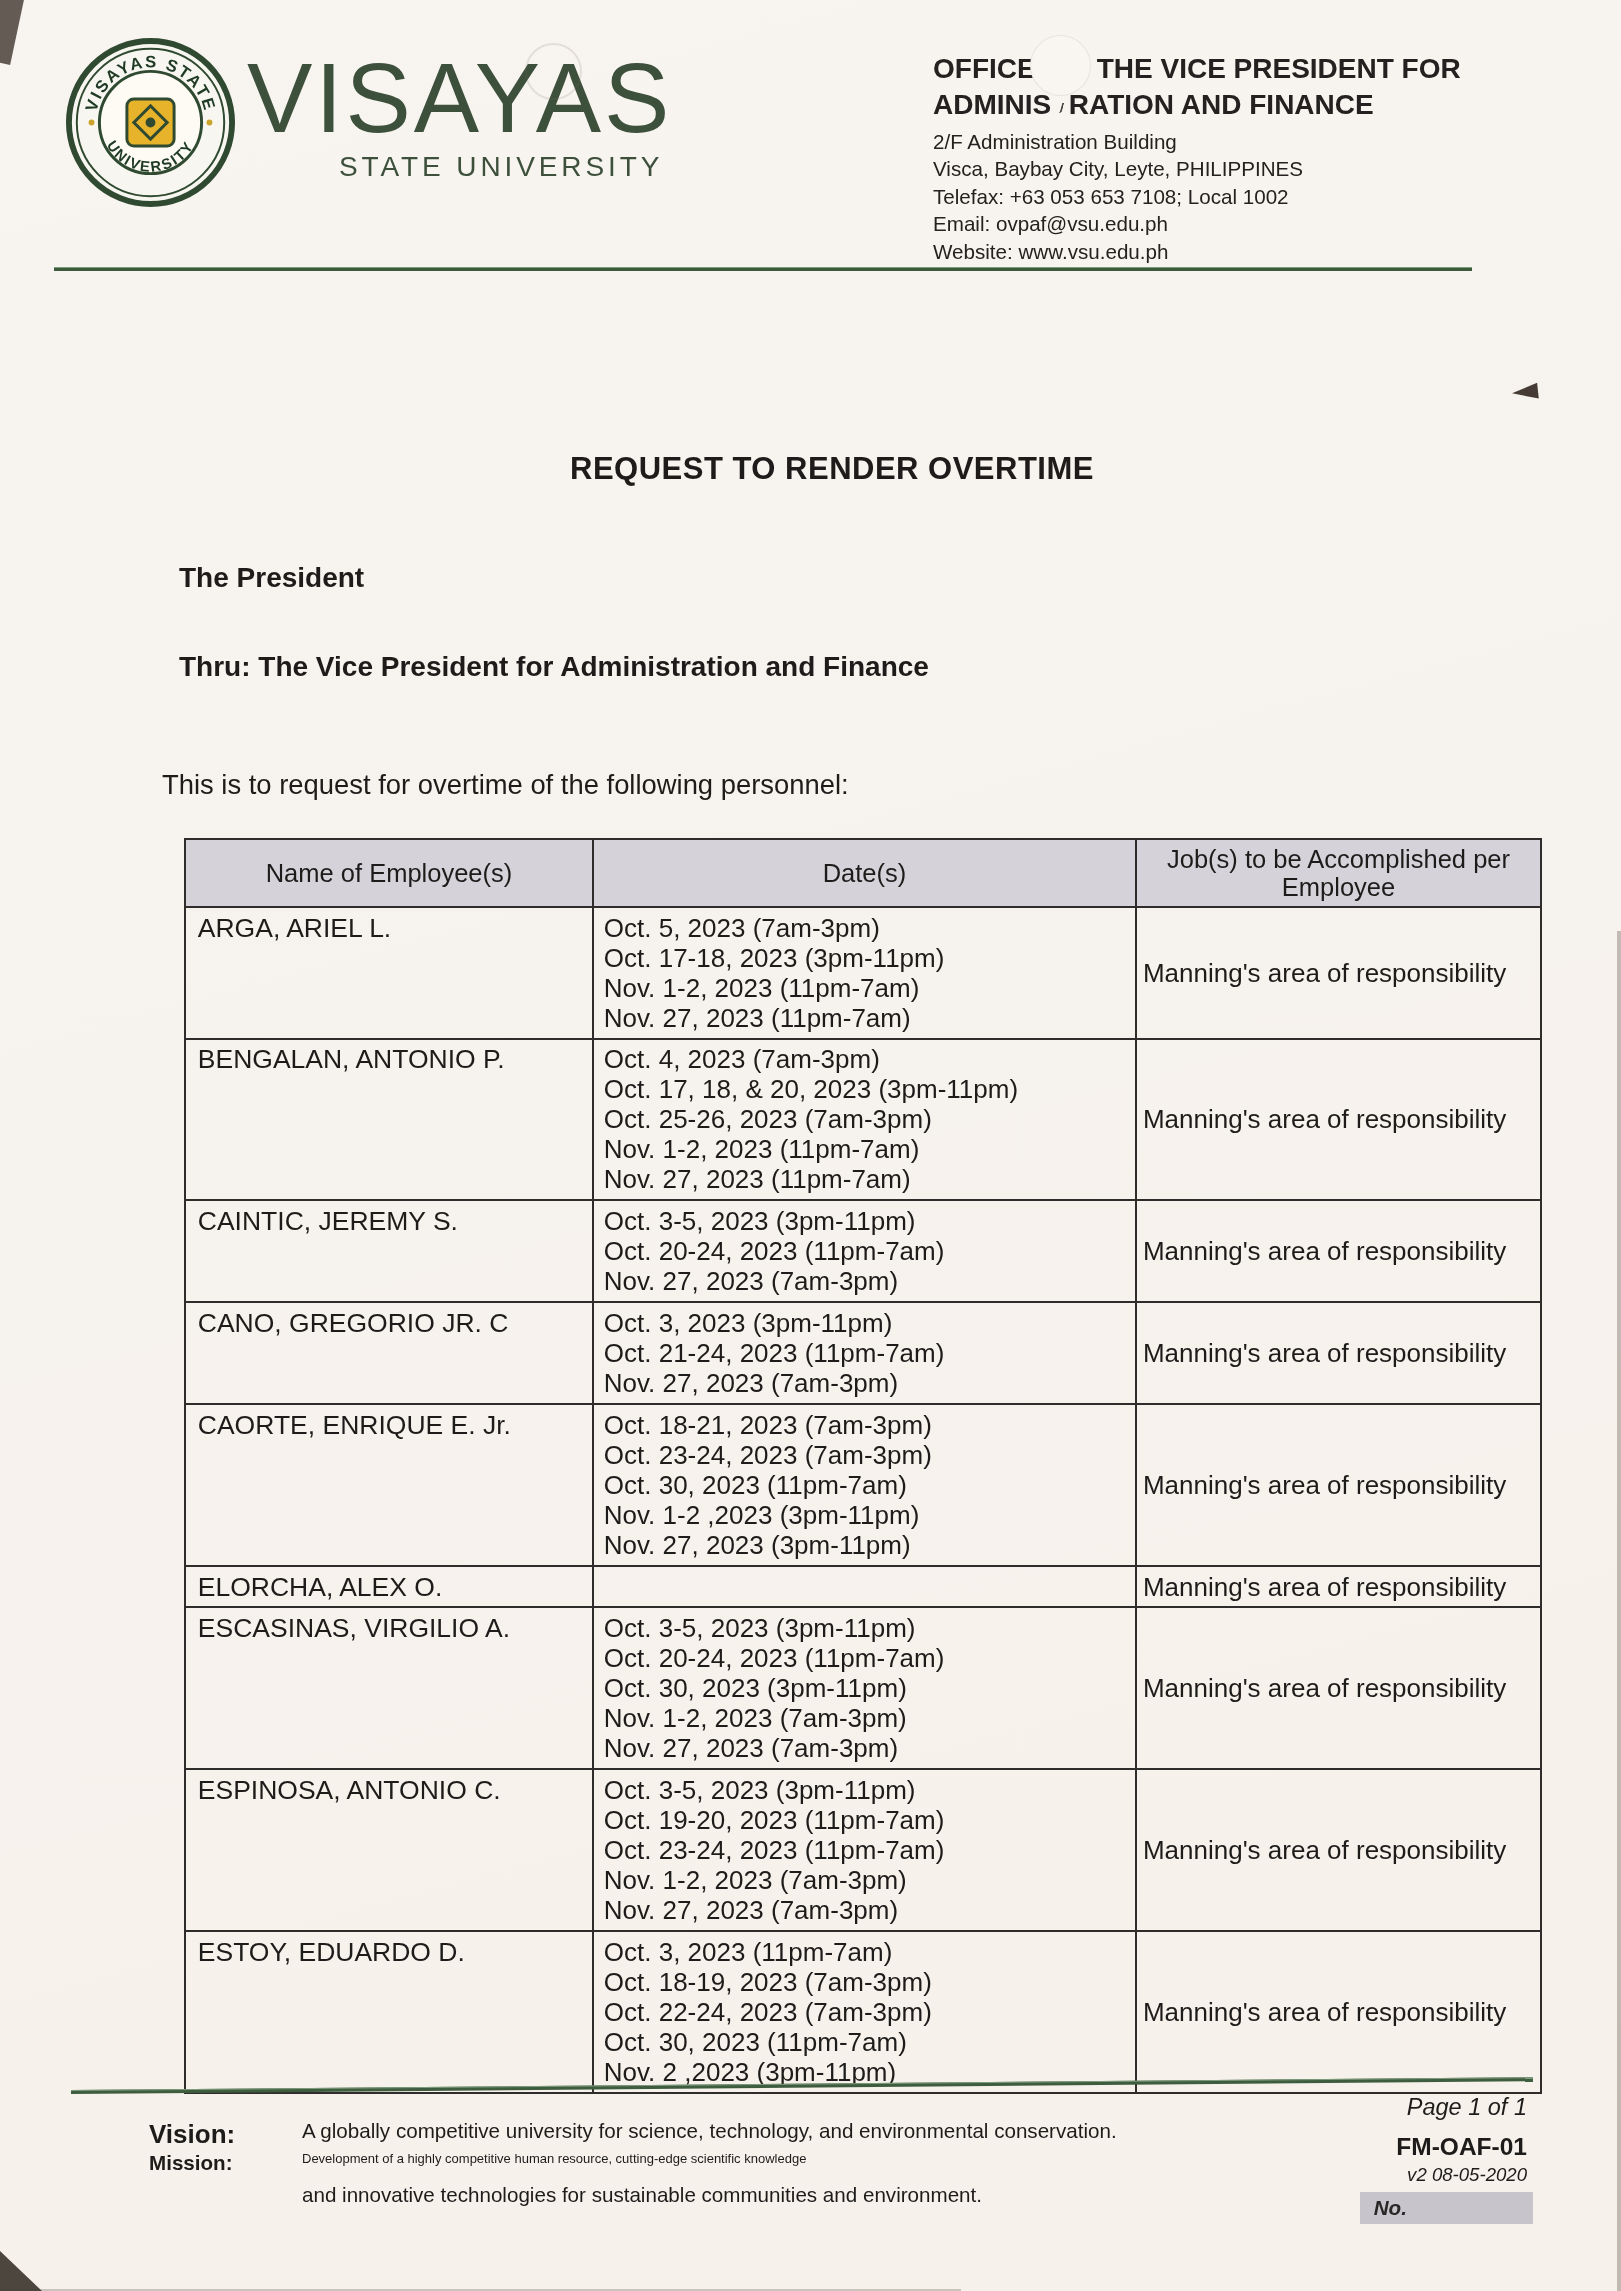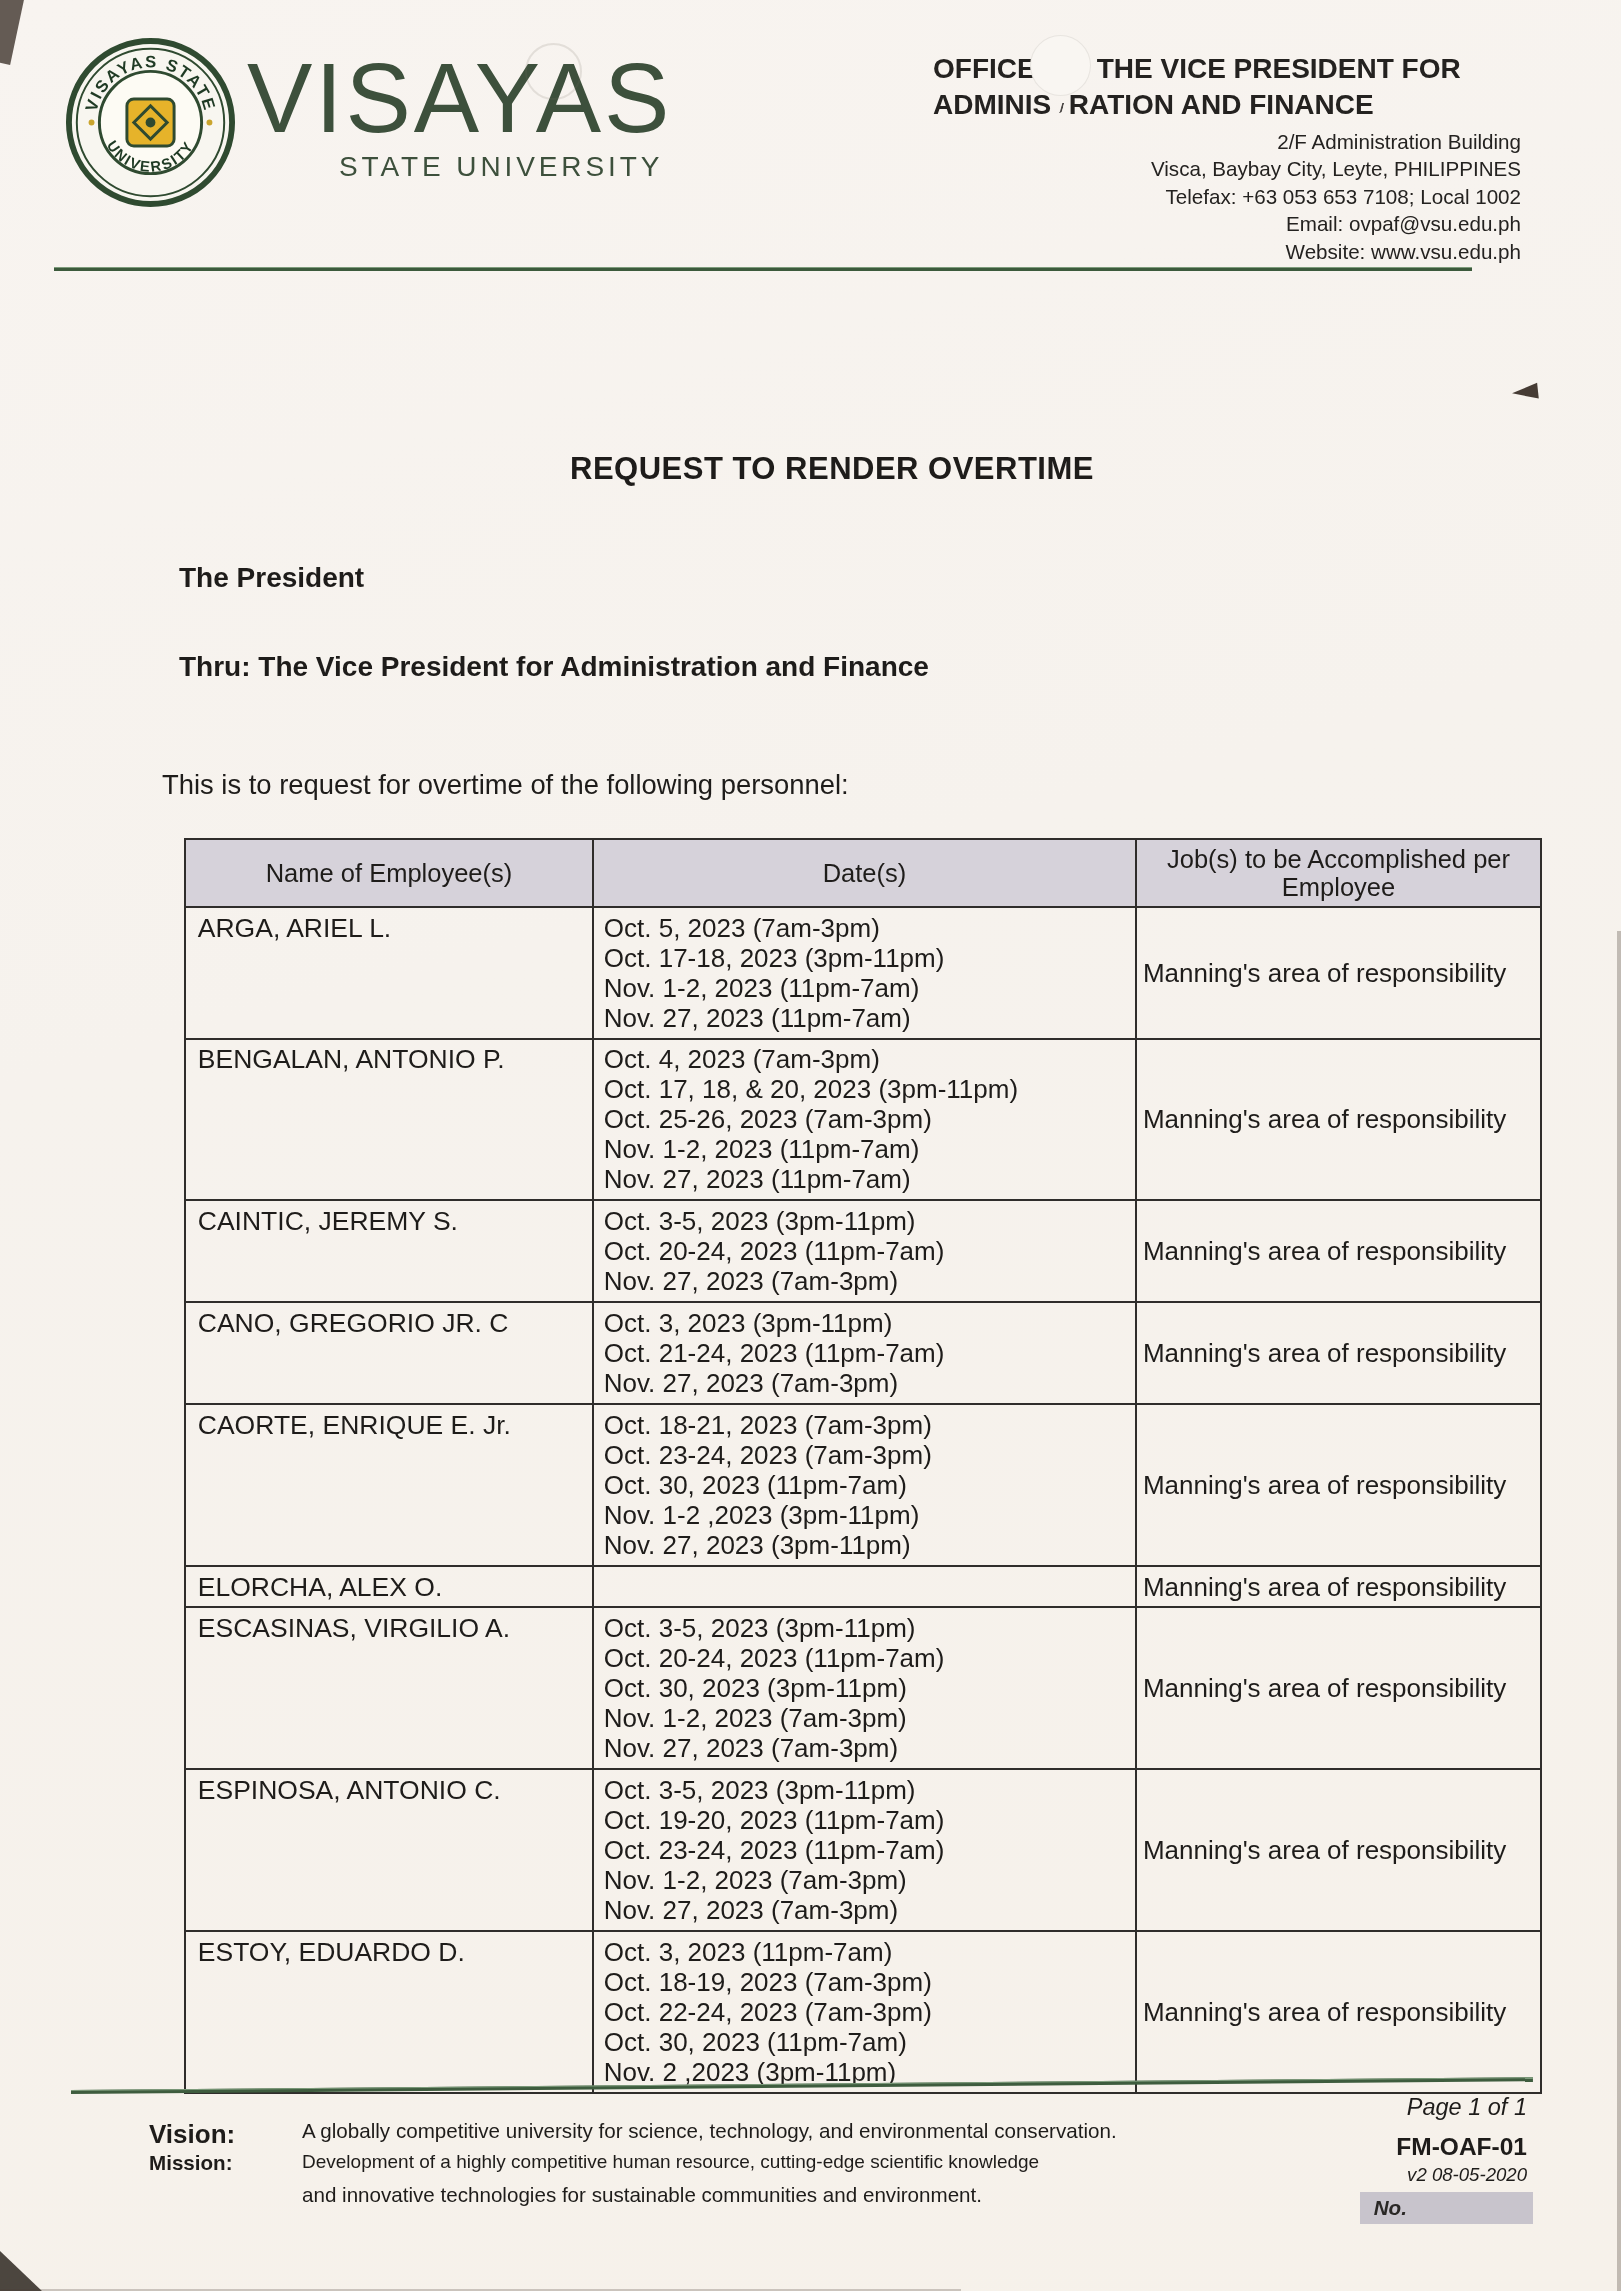--- a/index.html
+++ b/index.html
@@ -12,21 +12,21 @@
   
   .seal { position:absolute; left:65px; top:37px; width:171px; height:171px; }
   .wordmark { position:absolute; left:247px; top:49px; color:#3d503c; }
   .wordmark .big { font-size:98px; line-height:1; letter-spacing:2.9px; font-weight:400; }
   .wordmark .small { font-size:28px; letter-spacing:3.9px; margin:3.9px 0 0 92px; font-weight:400; }
   .office-block { position:absolute; left:933px; top:51px; width:588px; }
   .office-line { display:flex; align-items:baseline; font-weight:bold; font-size:28px; line-height:36px; color:#242220; }
   .hole-gap { display:inline-block; width:61px; }
   .t-stub { display:inline-block; width:17.6px; position:relative; height:21.6px; }
   .t-stub::after { content:''; position:absolute; left:4.9px; bottom:1px; width:4.9px; height:9.8px; border-right:2.9px solid #4a4644; transform:skewX(-14deg); border-radius:0 0 2.9px 0; }
-  .address-lines { margin-top:4.9px; font-size:20.6px; line-height:27.4px; color:#242220;text-align:right; }
+  .address-lines { margin-top:4.9px; font-size:20.6px; line-height:27.4px; color:#242220; }
   .punch-hole { position:absolute; border-radius:50%; }
   .hole-right { left:1030px; top:35px; width:61px; height:61px; background:#f9f6f2; border:1px solid rgba(90,80,70,0.10); }
   .hole-left { left:525px; top:43px; width:57px; height:57px; border:2px solid rgba(120,110,100,0.16); }
   .top-rule { position:absolute; left:54px; top:267px; width:1418px; height:3.9px; background:#3c5a3c; border-top:1px solid #7e9c7c; }
   
   .date-block { position:absolute; left:1127px; top:343px; width:284px; text-align:center; }
   .date-value { font-size:28px; text-decoration:underline; text-underline-offset:4.9px; letter-spacing:0.5px; }
   .date-label { font-size:26.5px; margin-top:3.9px; }
   .pen-mark { position:absolute; left:1512px; top:384px; width:0; height:0;
     border-top:8.8px solid transparent; border-bottom:8.8px solid transparent; border-right:26.5px solid #32271f; transform:rotate(-6deg); opacity:0.9; }
@@ -42,21 +42,21 @@
   .col-name { width:408px; } .col-dates { width:543px; } .col-job { width:405px; }
   .ot-table td { font-size:26px; line-height:30px; vertical-align:top; padding:4.9px 9.8px;border-radius:9px; }
   td.cell-name { font-size:26.5px; padding-left:11.8px; }
   td.cell-dates .date-line { white-space:nowrap; }
   td.cell-job { vertical-align:middle; padding:4.9px 5.9px; }
   
   .footer-rule { position:absolute; left:71px; top:2090px; width:1462px; height:3.9px; background:#3e5c3e; border-top:1px solid #7e9c7c; transform:rotate(-0.5deg); transform-origin:left center; }
   .vision-label { position:absolute; left:149px; top:2119px; font-size:26px; font-weight:bold; }
   .vision-text  { position:absolute; left:302px; top:2119px; font-size:20.6px; }
   .mission-label{ position:absolute; left:149px; top:2151px; font-size:20.6px; font-weight:bold; }
-  .mission-text1{ position:absolute; left:302px; top:2151px; font-size:19px; }
+  .mission-text1{ position:absolute; left:302px; top:2151px; font-size:13px; }
   .mission-text2{ position:absolute; left:302px; top:2183px; font-size:20.6px; }
   .page-info    { position:absolute; left:1353px; top:2094px; width:174px; text-align:right; font-size:23.5px; font-style:italic; }
   .form-code    { position:absolute; left:1353px; top:2133px; width:174px; text-align:right; font-size:24.5px; font-weight:bold; }
   .form-version { position:absolute; left:1353px; top:2164px; width:174px; text-align:right; font-size:18.6px; font-style:italic; }
   .no-box { position:absolute; left:1360px; top:2192px; width:173px; height:32px; background:#c8c4cc; font-size:20.6px; font-weight:bold; font-style:italic; padding:3.9px 0 0 13.7px; color:#2a2826; }
   
   .corner-tl { position:absolute; left:-7.8px; top:-9.8px; width:25.5px; height:73px; background:#4a4038; transform:rotate(12deg); opacity:0.85; }
   .corner-bl { position:absolute; left:0; bottom:0; width:0; height:0; border-bottom:41px solid #3a332c; border-right:43px solid transparent; opacity:0.9; }
   .edge-right { position:absolute; right:0; top:931px; width:3.9px; height:1360px; background:rgba(70,60,50,0.30); }
   .edge-bottom{ position:absolute; left:0; bottom:0; width:961px; height:2.9px; background:rgba(70,60,50,0.25); }

